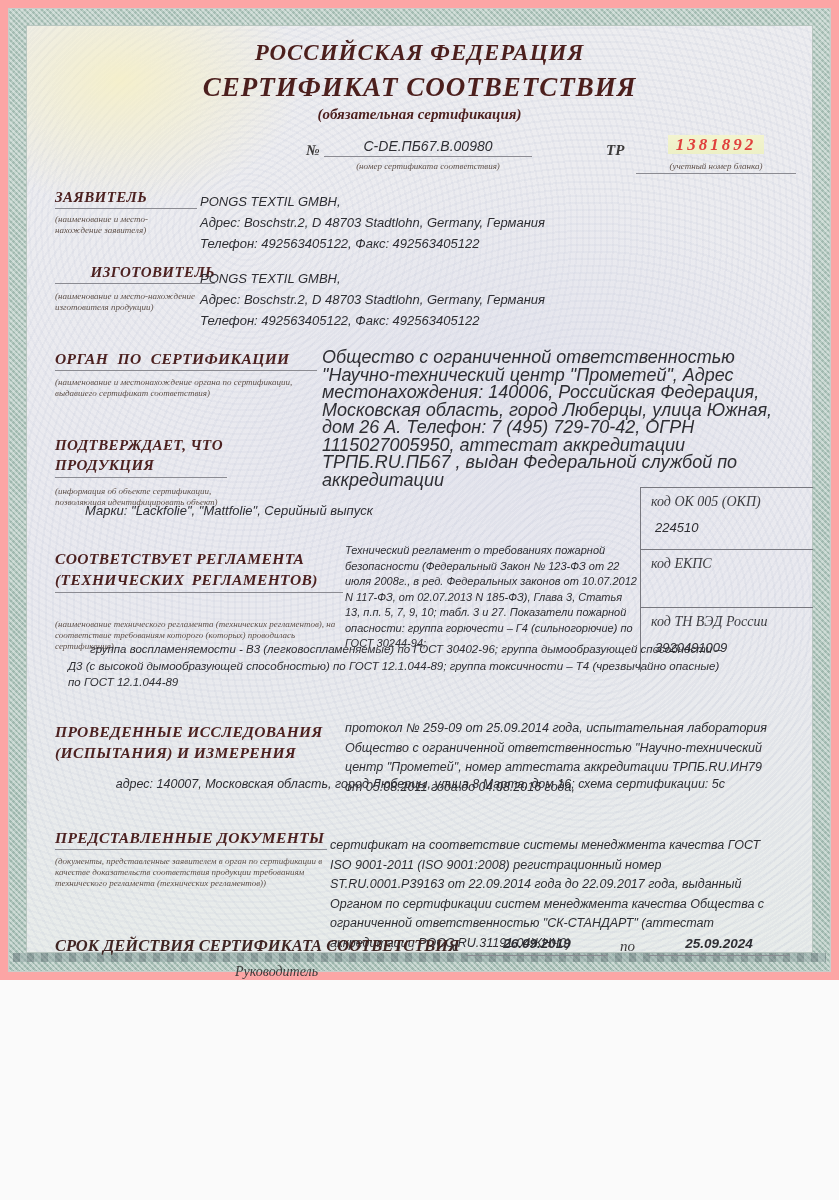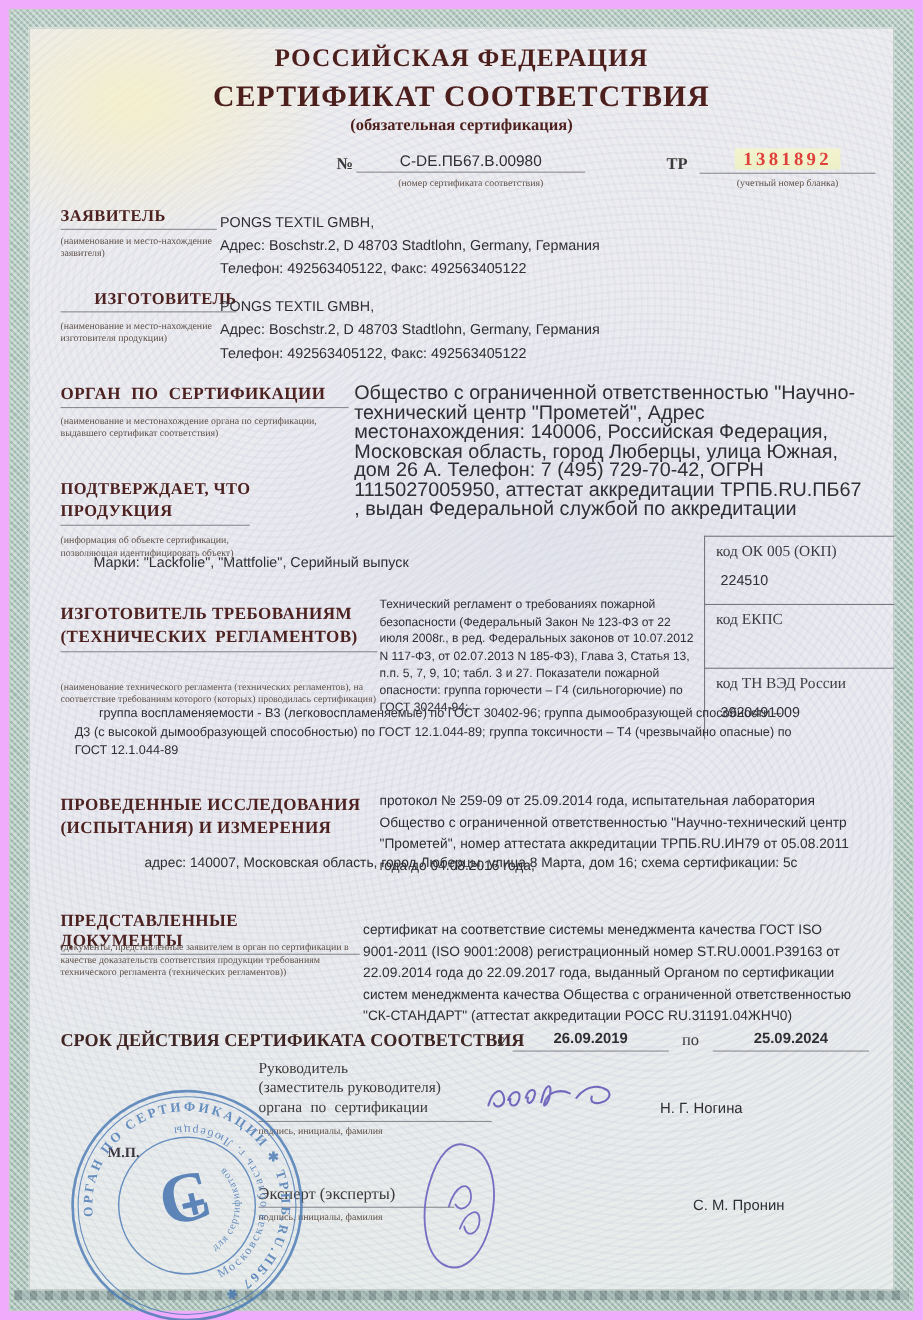--- a/index.html
+++ b/index.html
@@ -1,17 +1,17 @@
 <!DOCTYPE html>
 <html><head>
 <meta charset="utf-8">
 <style>
   html,body{margin:0;padding:0;background:#fafafa;}
-  .page{position:relative;width:839px;height:1200px;margin:0 auto;background:#f0abfc;overflow:hidden;
-        font-family:"Liberation Sans",sans-serif;}
+  .page{position:relative;width:839px;height:980px;margin:0 auto;background:#fca5a5;overflow:hidden;
+        font-family:"Liberation Sans",sans-serif;font-style:italic;}
   
   .band{position:absolute;left:9px;top:9px;right:9px;bottom:9px;
         background:
           repeating-linear-gradient(45deg, rgba(255,255,255,.4) 0 2px, transparent 2px 4px),
           repeating-linear-gradient(-45deg, rgba(110,145,135,.28) 0 2px, transparent 2px 4px),
           linear-gradient(#b6cac1,#adc3ba);
         box-shadow:0 0 0 1px #c9cdca;}
   .band .bottomstrip{position:absolute;left:4px;right:4px;bottom:9px;height:9px;
         background:repeating-linear-gradient(90deg,#5d6e72 0 7px,#93a7a6 7px 14px);opacity:.5;}
   
@@ -58,21 +58,21 @@
   <div class="inner"></div>
 
   <div class="abs center serif maroon h-country" style="top:40px;left:0;">РОССИЙСКАЯ ФЕДЕРАЦИЯ</div>
   <div class="abs center serif maroon h-sub" style="top:106px;left:0;">(обязательная сертификация)</div>
   <div class="abs center serif maroon h-title" style="top:72px;left:0;">СЕРТИФИКАТ СООТВЕТСТВИЯ</div>
 
   <div class="abs serif" style="top:142px;left:306px;font-weight:bold;font-size:15px;color:#3c3a3a;">№</div>
   <div class="abs fieldline" style="top:138px;left:324px;width:208px;font-size:14px;color:#2e2e33;padding-bottom:2px;">C-DE.ПБ67.B.00980</div>
   <div class="abs caption" style="top:161px;left:324px;width:208px;">(номер сертификата соответствия)</div>
   <div class="abs serif" style="top:142px;left:606px;font-weight:bold;font-size:15px;color:#3c3a3a;">ТР</div>
-  <div class="abs" style="top:135px;left:636px;width:160px;border-bottom:1px solid #8b8b92;text-align:center;padding-bottom:2px;">
+  <div class="abs" style="top:135px;left:636px;width:160px;border-bottom:1px solid #8b8b92;text-align:center;padding-bottom:18px;">
     <span class="redno">1381892</span>
   </div>
   <div class="abs caption" style="top:161px;left:636px;width:160px;">(учетный номер бланка)</div>
 
   <div class="abs seclabel underl" style="top:189px;left:55px;width:142px;">ЗАЯВИТЕЛЬ</div>
   <div class="abs subcap" style="top:214px;left:55px;width:138px;">(наименование и место-нахождение заявителя)</div>
   <div class="abs body13" style="top:191px;left:200px;width:540px;">
     <div>PONGS TEXTIL GMBH,</div>
     <div>Адрес:  Boschstr.2, D 48703 Stadtlohn, Germany, Германия</div>
     <div>Телефон: 492563405122, Факс: 492563405122</div>
@@ -104,21 +104,21 @@
   <div class="codebox" style="top:549px;left:640px;height:58px;">
     <div class="clab">код ЕКПС</div>
     <div class="cval"></div>
   </div>
   <div class="codebox" style="top:607px;left:640px;height:64px;">
     <div class="clab">код ТН ВЭД России</div>
     <div class="cval">3920491009</div>
   </div>
 
   <div class="abs seclabel" style="top:548px;left:55px;width:300px;font-size:15.5px;line-height:21px;">
-    <div>ИЗГОТОВИТЕЛЬ ТРЕБОВАНИЯМ</div>
+    <div>СООТВЕТСТВУЕТ РЕГЛАМЕНТА</div>
     <div class="underl" style="width:288px;word-spacing:3px;">(ТЕХНИЧЕСКИХ  РЕГЛАМЕНТОВ)</div>
   </div>
   <div class="abs subcap" style="top:619px;left:55px;width:298px;">(наименование технического регламента (технических регламентов), на соответствие требованиям которого (которых) проводилась сертификация)</div>
   <div class="abs body11" style="top:543px;left:345px;width:292px;">Технический регламент о требованиях пожарной безопасности (Федеральный Закон № 123-ФЗ от 22 июля 2008г., в ред. Федеральных законов от 10.07.2012 N 117-ФЗ, от 02.07.2013 N 185-ФЗ), Глава 3, Статья 13, п.п. 5, 7, 9, 10; табл. 3 и 27. Показатели пожарной опасности: группа горючести – Г4 (сильногорючие) по ГОСТ 30244-94;</div>
   <div class="abs" style="top:641px;left:68px;width:655px;font-size:11.5px;color:#2e2e33;line-height:16.5px;text-indent:22px;">группа воспламеняемости - В3 (легковоспламеняемые) по ГОСТ 30402-96; группа дымообразующей способности – Д3 (с высокой дымообразующей способностью) по ГОСТ 12.1.044-89; группа токсичности – Т4 (чрезвычайно опасные) по ГОСТ 12.1.044-89</div>
 
   <div class="abs seclabel" style="top:721px;left:55px;width:300px;font-size:15.5px;line-height:21px;">
     <div>ПРОВЕДЕННЫЕ ИССЛЕДОВАНИЯ</div>
     <div>(ИСПЫТАНИЯ) И ИЗМЕРЕНИЯ</div>
   </div>

